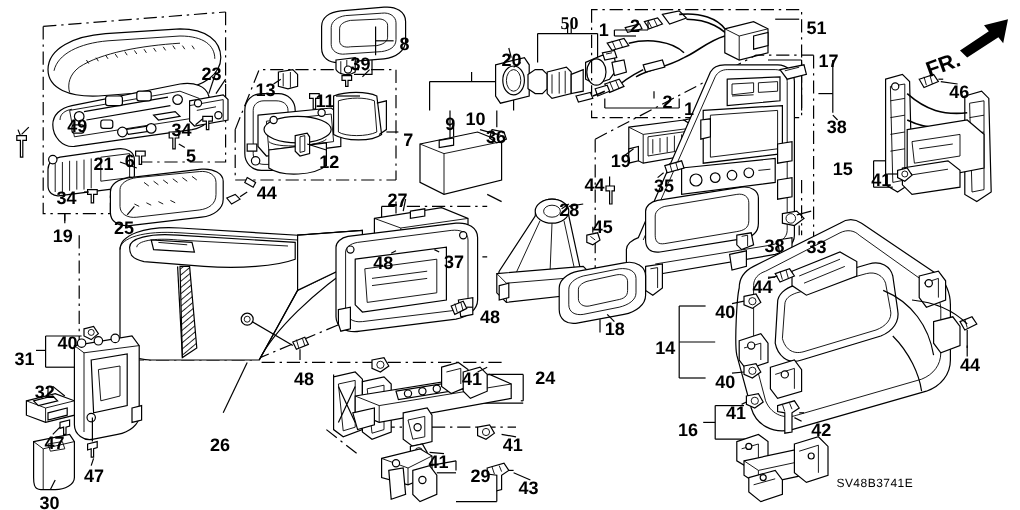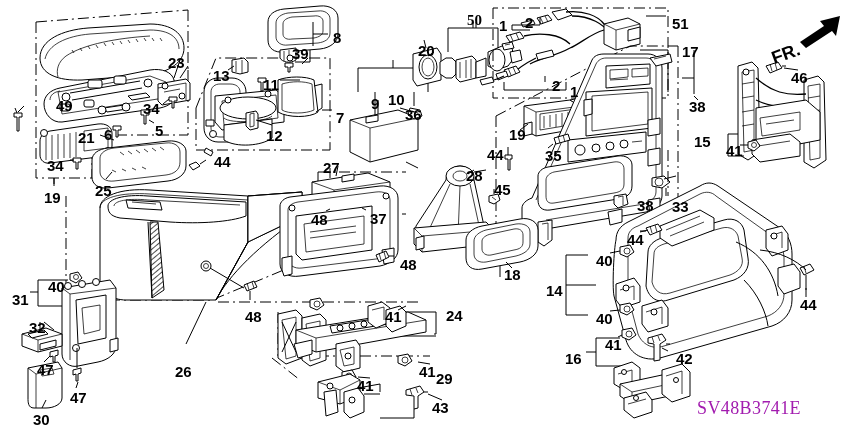--- a/index.html
+++ b/index.html
@@ -16,23 +16,23 @@
     position:absolute;
     font-family:"Liberation Sans", sans-serif;
     font-weight:bold;
     color:#000;
     white-space:nowrap;
     line-height:1;
     font-size:15px;
   }
   .code{
     position:absolute;
-    font-family:Liberation Serif, serif;
-    font-size:18px;
-    color:#a21caf;
+    font-family:Liberation Sans, sans-serif;
+    font-size:10px;
+    color:#000000;
     letter-spacing:.4px;
     white-space:nowrap;
   }
   .fr{
     position:absolute;
     font-family:"Liberation Sans", sans-serif;
     font-weight:bold;
     font-size:18px;
     color:#000;
     transform:rotate(-20deg);
@@ -758,21 +758,21 @@
   <div class="lbl" style="left:48px;top:279px;">40</div>
   <div class="lbl" style="left:12px;top:292px;">31</div>
   <div class="lbl" style="left:29px;top:320px;">32</div>
   <div class="lbl" style="left:37px;top:362px;">47</div>
   <div class="lbl" style="left:70px;top:390px;">47</div>
   <div class="lbl" style="left:33px;top:412px;">30</div>
   <div class="lbl" style="left:385px;top:309px;">41</div>
   <div class="lbl" style="left:446px;top:308px;">24</div>
   <div class="lbl" style="left:419px;top:364px;">41</div>
   <div class="lbl" style="left:357px;top:378px;">41</div>
-  <div class="lbl" style="left:392px;top:371px;margin-left:44px;">29</div>
+  <div class="lbl" style="left:392px;top:390px;">29</div>
   <div class="lbl" style="left:432px;top:400px;">43</div>
   <div class="lbl" style="left:627px;top:232px;">44</div>
   <div class="lbl" style="left:596px;top:253px;">40</div>
   <div class="lbl" style="left:546px;top:283px;">14</div>
   <div class="lbl" style="left:596px;top:311px;">40</div>
   <div class="lbl" style="left:800px;top:297px;">44</div>
   <div class="lbl" style="left:605px;top:337px;">41</div>
   <div class="lbl" style="left:565px;top:351px;">16</div>
   <div class="lbl" style="left:676px;top:351px;">42</div>
 

